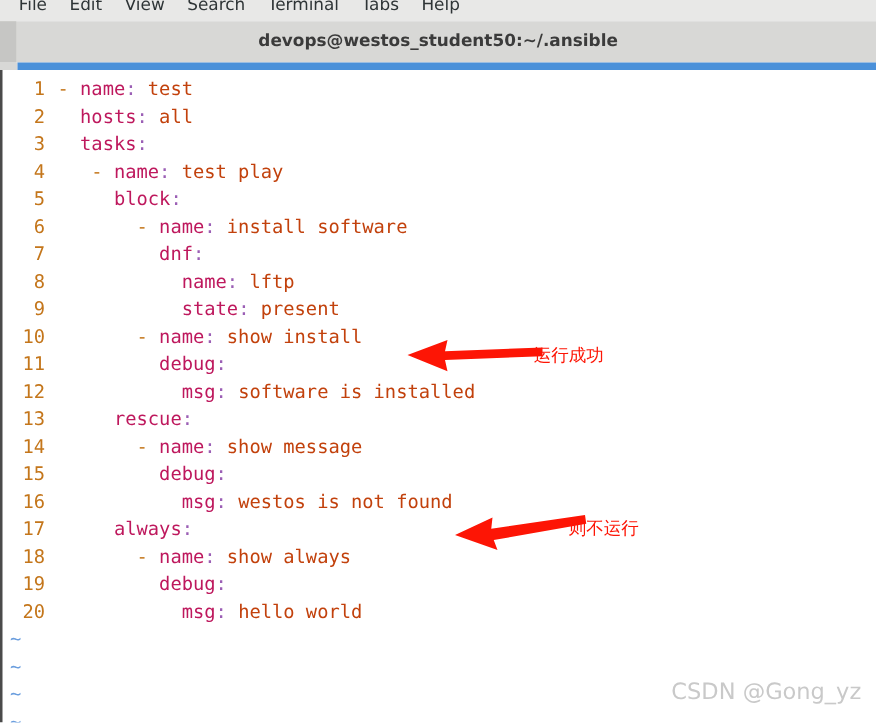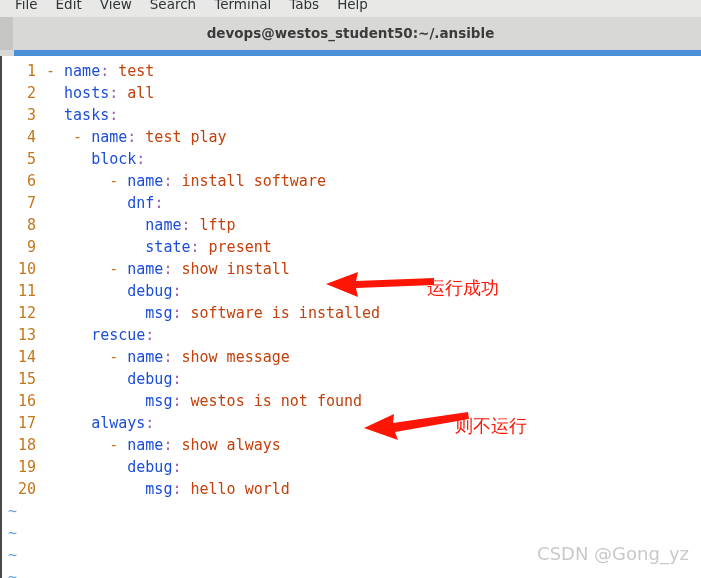--- a/index.html
+++ b/index.html
@@ -129,39 +129,39 @@
     white-space: pre;
   }
   .lnum {
     display: inline-block;
     width: 34px;
     text-align: right;
     color: #c4761b;
     padding-right: 10px;
   }
   .tok-dash   { color: #c4761b; }
-  .tok-key    { color: #1d4ed8; }
+  .tok-key    { color: #be185d; }
   .tok-colon  { color: #9b5fb5; }
   .tok-val    { color: #c2410c; }
   .tok-plain  { color: #3a3a3a; }
 
   .tilde-line {
     height: 22px;
     display: block;
     font-family: "DejaVu Sans Mono", monospace;
     font-size: 15px;
     color: #6b9ede;
     padding-left: 6px;
   }
 
   
   .annot-text {
     position: absolute;
     font-family: "DejaVu Sans", sans-serif;
-    font-size: 18px;
+    font-size: 14px;
     color: #fd1505;
     white-space: nowrap;
   }
   .annot-arrow {
     position: absolute;
   }
 
   
   #watermark {
     position: absolute;

